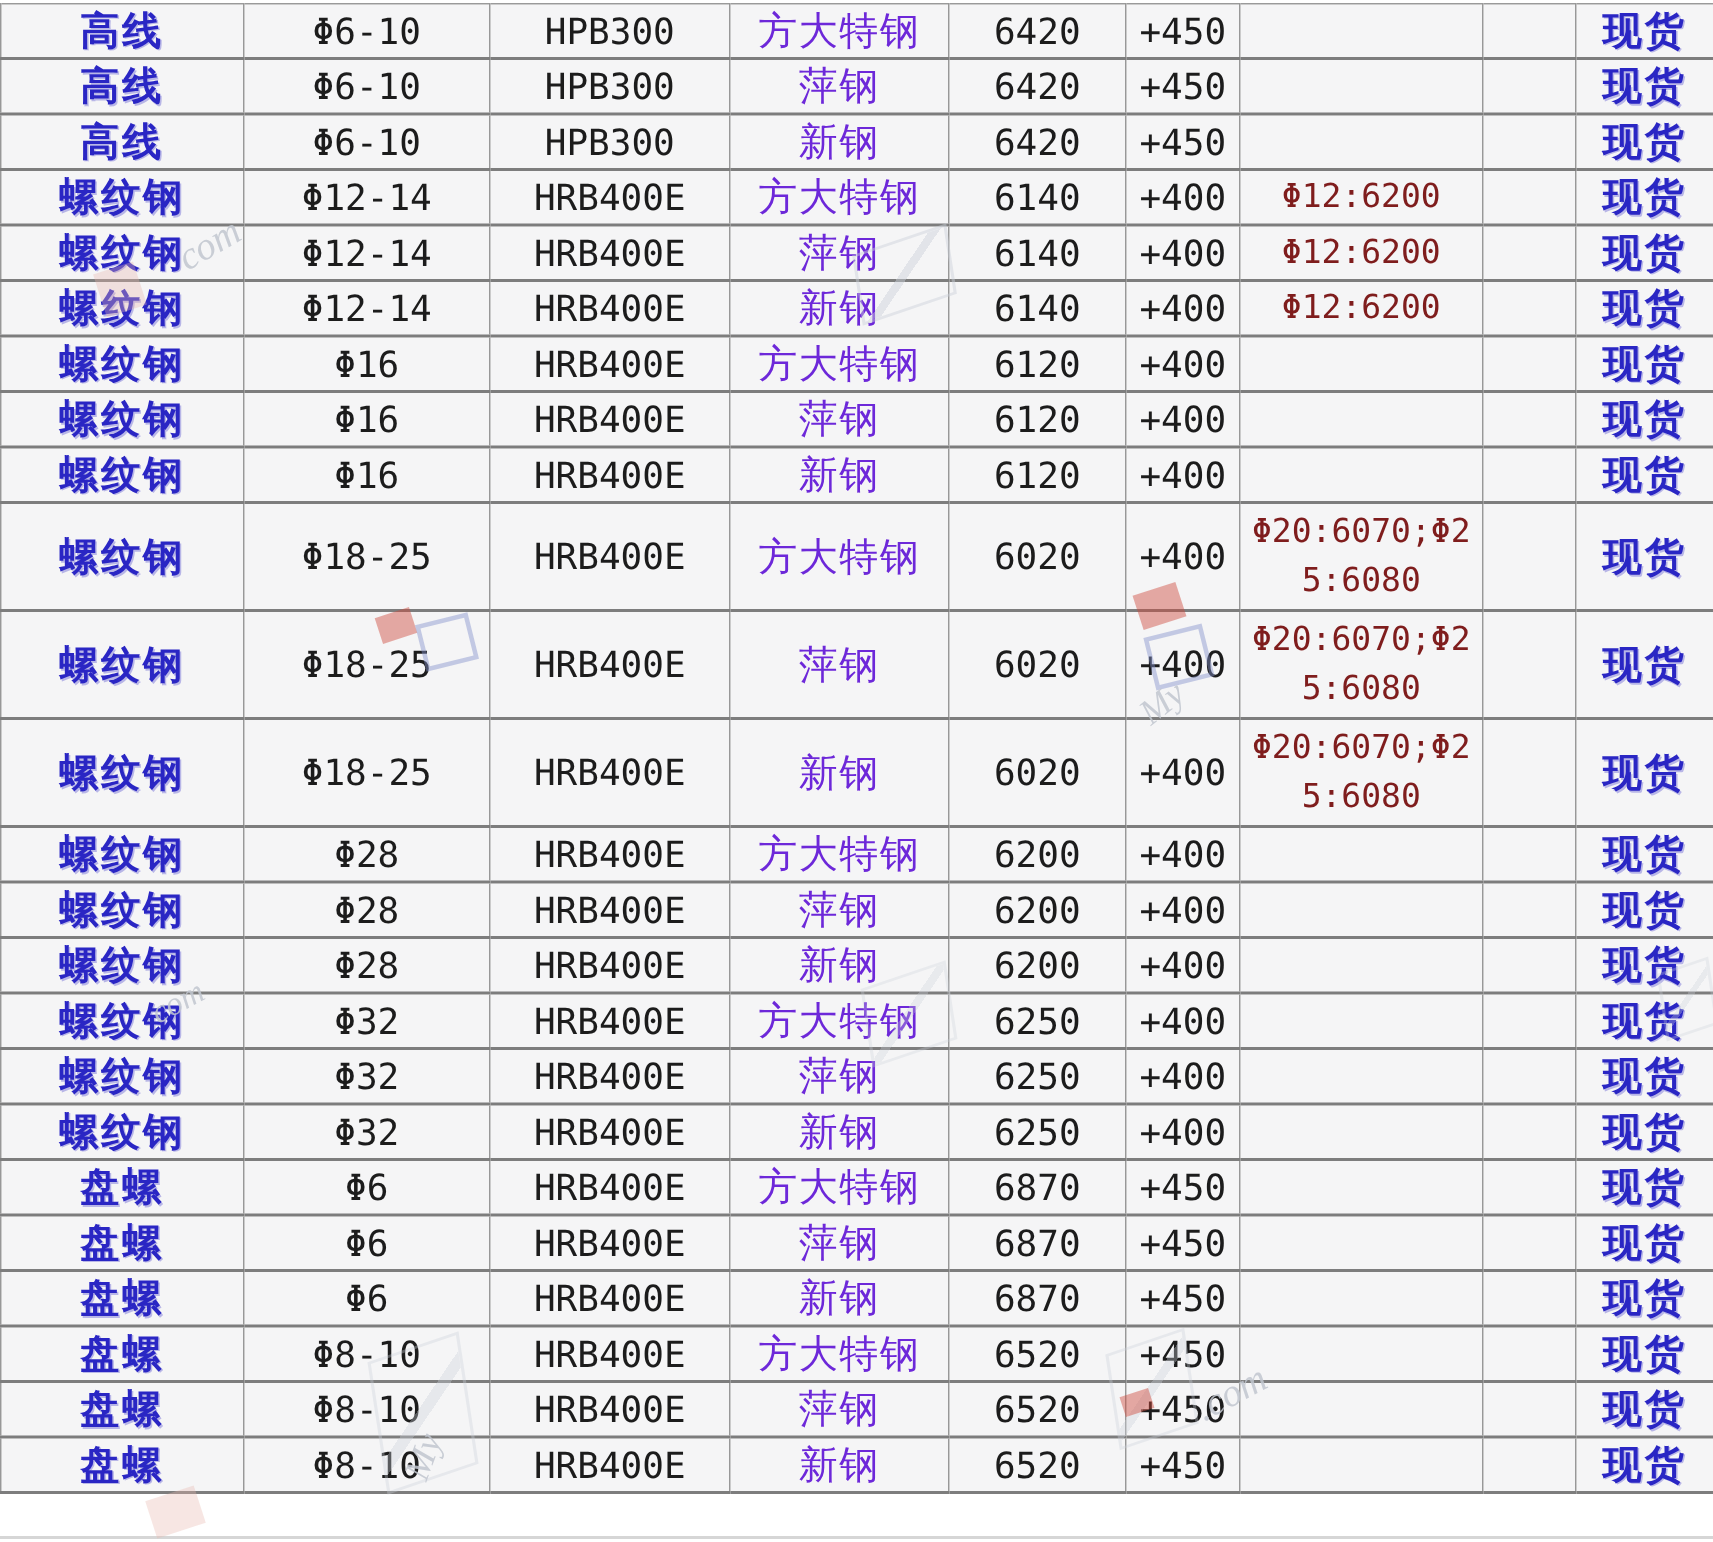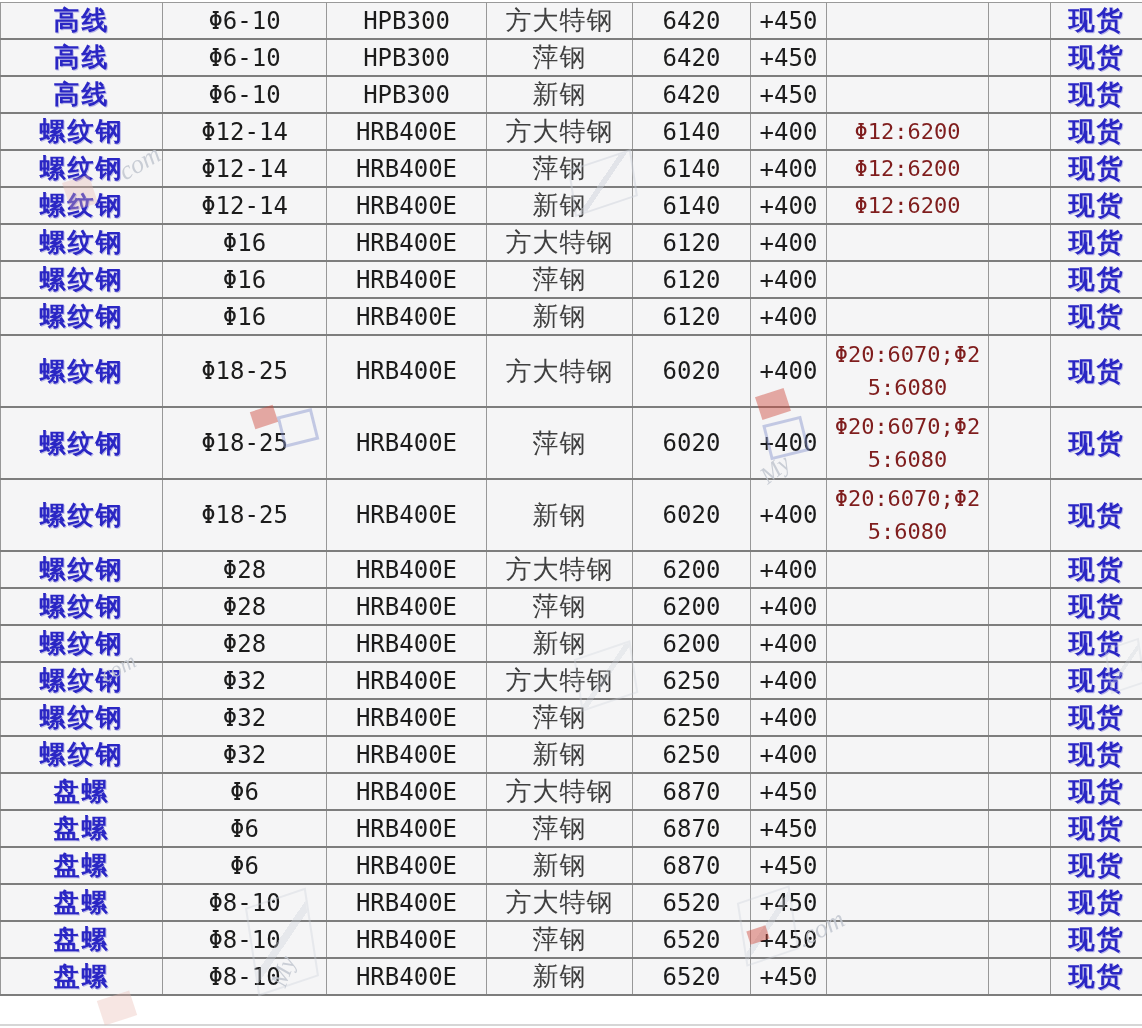--- a/index.html
+++ b/index.html
@@ -21,21 +21,21 @@
     text-align:center; vertical-align:middle;
     padding:0; overflow:hidden; white-space:normal;
   }
   .price-table tr { height:36px; }
   .price-table tr.tall { height:72px; }
   .col-product, .col-status {
     color:#2a26c4; font-weight:bold; font-size:26px;
     text-shadow:1px 1px 0 rgba(42,38,196,0.30);
     letter-spacing:2px;
   }
-  .col-mill { font-size:26px; color:#404040; letter-spacing:1px; }
+  .col-mill { font-size:26px; color:#6d28d9; letter-spacing:1px; }
   .col-spec, .col-grade, .col-price, .col-change {
     font-family:"DejaVu Sans Mono","Liberation Mono",monospace;
     font-size:24px; color:#1c1c1c;
   }
   .col-note {
     font-family:"DejaVu Sans Mono","Liberation Mono",monospace;
     font-size:22px; color:#7f1d1d; line-height:1.5;
     word-break:break-all; padding:0 2px;
   }
   .bottom-shadow {

